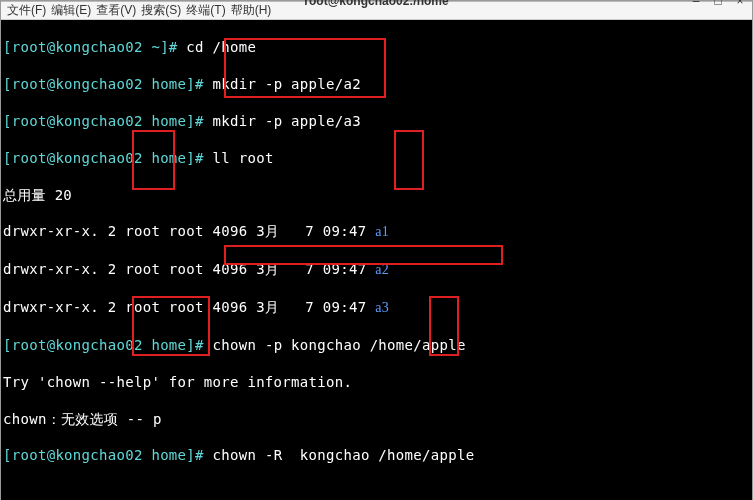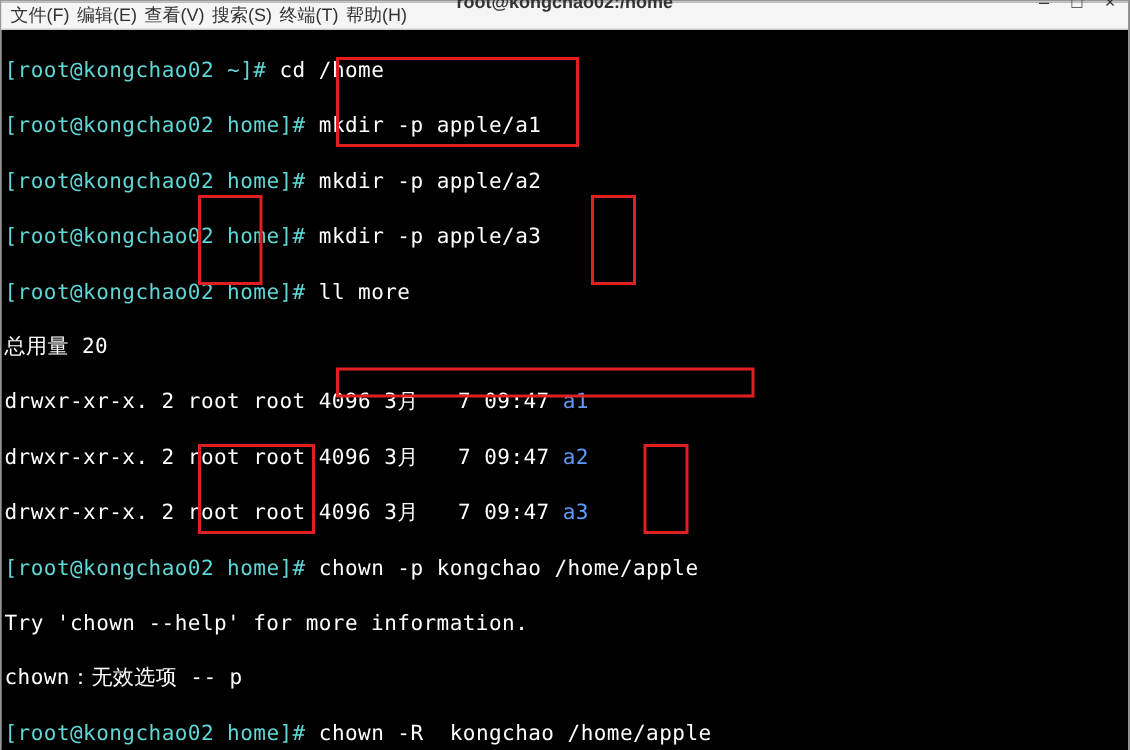--- a/index.html
+++ b/index.html
@@ -70,21 +70,21 @@
     font-family: "DejaVu Sans Mono","Consolas",monospace;
     font-size: 14px;
     line-height: 18.4px;
     padding: 0 2px;
     position: relative;
     white-space: pre;
     letter-spacing: 0.3px;
   }
   .cyan { color: #60d7d7; }
   .white { color: #ffffff; }
-  .blue { color: #5c9dff; }
+  .blue { color: #5c9dff; font-family: Liberation Serif, serif; }
   .hlbox {
     position: absolute;
     border: 2px solid #e02020;
     pointer-events: none;
   }
 </style>
 </head>
 <body>
 
 <div class="window">
@@ -101,24 +101,23 @@
     <span class="menu-item">文件(F)</span>
     <span class="menu-item">编辑(E)</span>
     <span class="menu-item">查看(V)</span>
     <span class="menu-item">搜索(S)</span>
     <span class="menu-item">终端(T)</span>
     <span class="menu-item">帮助(H)</span>
   </div>
 
   <div class="terminal">
 <div><span class="cyan">[</span><span class="cyan">root@kongchao02</span><span class="cyan"> ~</span><span class="cyan">]#</span><span class="white"> cd /home</span></div>
-<div><span class="cyan">[</span><span class="cyan">root@kongchao02</span><span class="cyan"> home</span><span class="cyan">]#</span><span class="white"> mkdir -p apple/a1</span></div>
 <div><span class="cyan">[</span><span class="cyan">root@kongchao02</span><span class="cyan"> home</span><span class="cyan">]#</span><span class="white"> mkdir -p apple/a2</span></div>
 <div><span class="cyan">[</span><span class="cyan">root@kongchao02</span><span class="cyan"> home</span><span class="cyan">]#</span><span class="white"> mkdir -p apple/a3</span></div>
-<div><span class="cyan">[</span><span class="cyan">root@kongchao02</span><span class="cyan"> home</span><span class="cyan">]#</span><span class="white"> ll more</span></div>
+<div><span class="cyan">[</span><span class="cyan">root@kongchao02</span><span class="cyan"> home</span><span class="cyan">]#</span><span class="white"> ll root</span></div>
 <div class="white">总用量 20</div>
 <div><span class="white">drwxr-xr-x. 2 </span><span class="white">root</span><span class="white"> root 4096 3月   7 09:47 </span><span class="blue">a1</span></div>
 <div><span class="white">drwxr-xr-x. 2 </span><span class="white">root</span><span class="white"> root 4096 3月   7 09:47 </span><span class="blue">a2</span></div>
 <div><span class="white">drwxr-xr-x. 2 </span><span class="white">root</span><span class="white"> root 4096 3月   7 09:47 </span><span class="blue">a3</span></div>
 <div><span class="cyan">[</span><span class="cyan">root@kongchao02</span><span class="cyan"> home</span><span class="cyan">]#</span><span class="white"> chown -p kongchao /home/apple</span></div>
 <div class="white">Try 'chown --help' for more information.</div>
 <div class="white">chown：无效选项 -- p</div>
 <div><span class="cyan">[</span><span class="cyan">root@kongchao02</span><span class="cyan"> home</span><span class="cyan">]#</span><span class="white"> chown -R  kongchao /home/apple</span></div>
 
 

